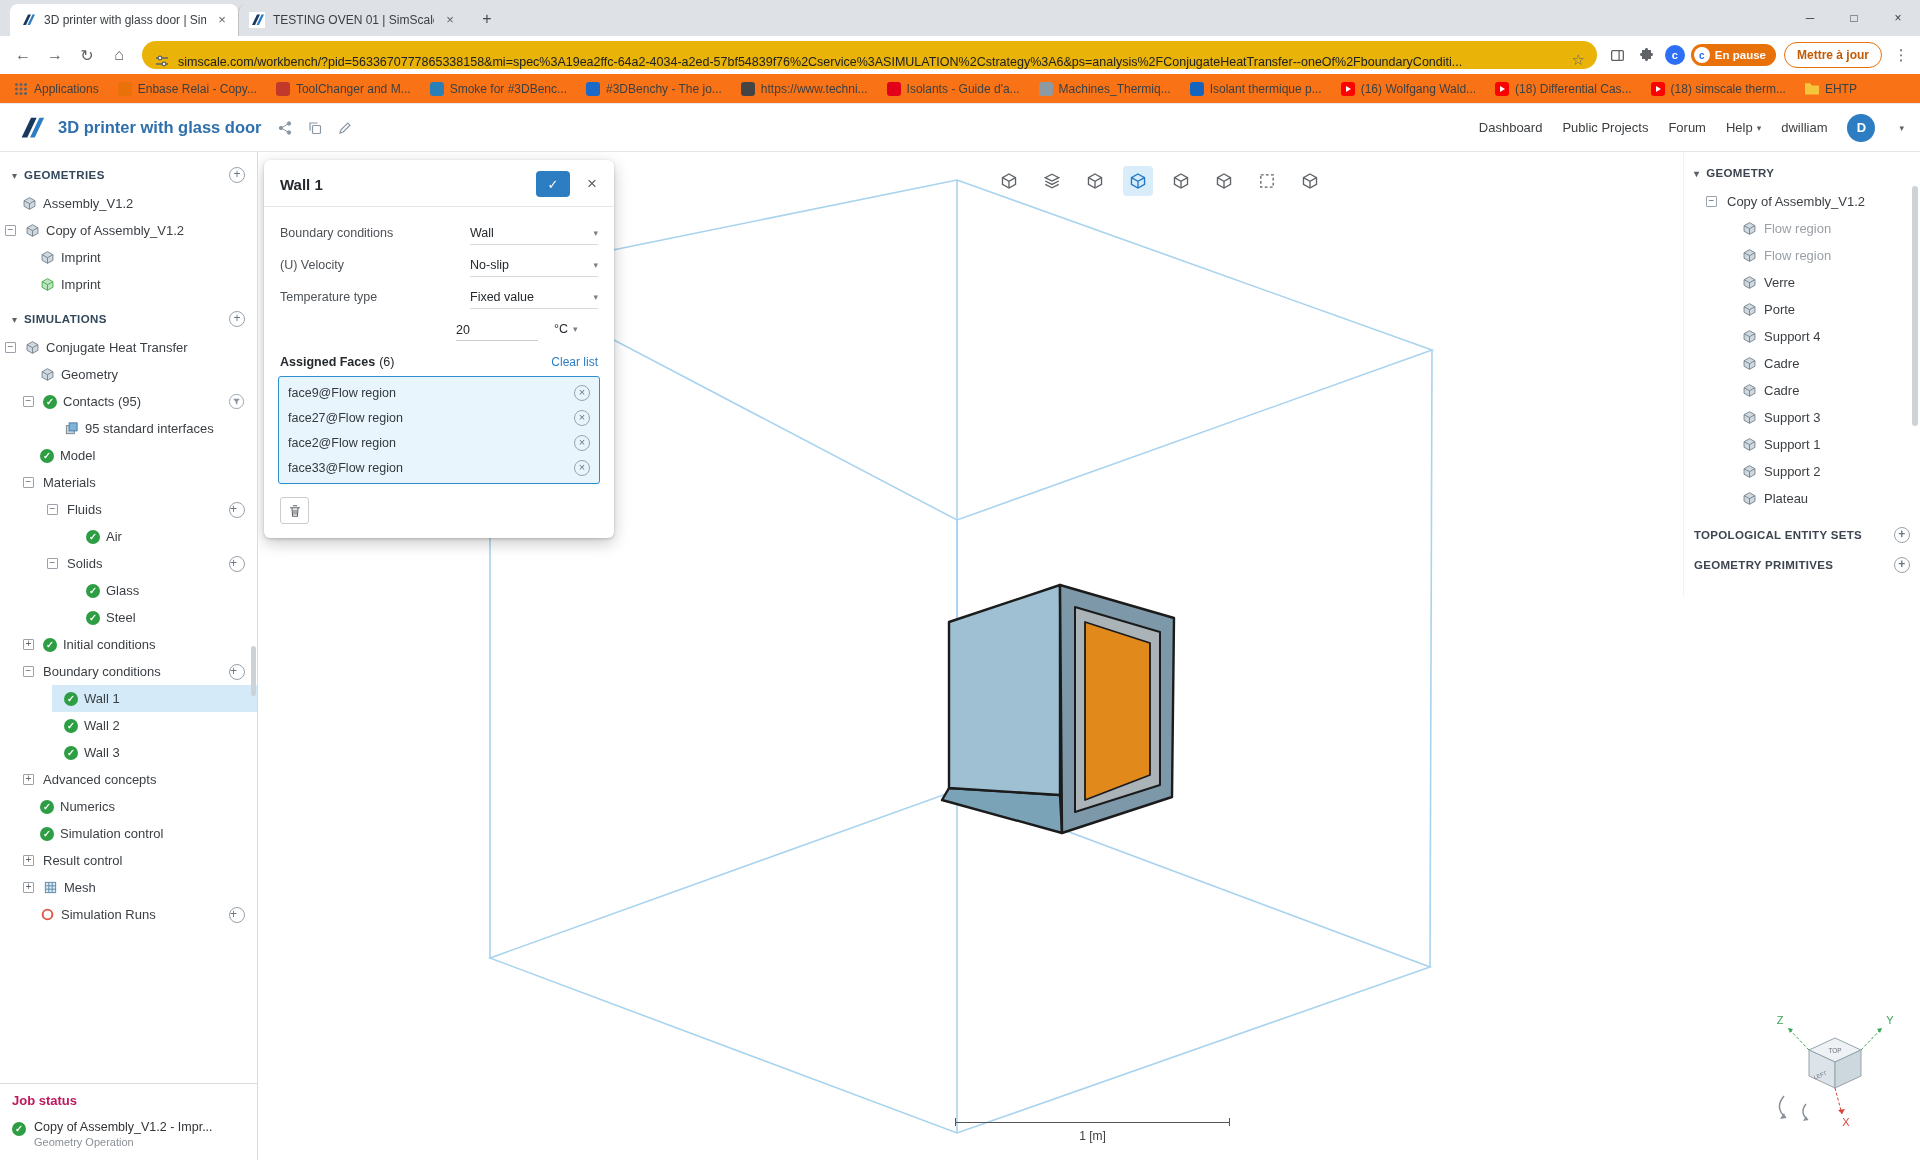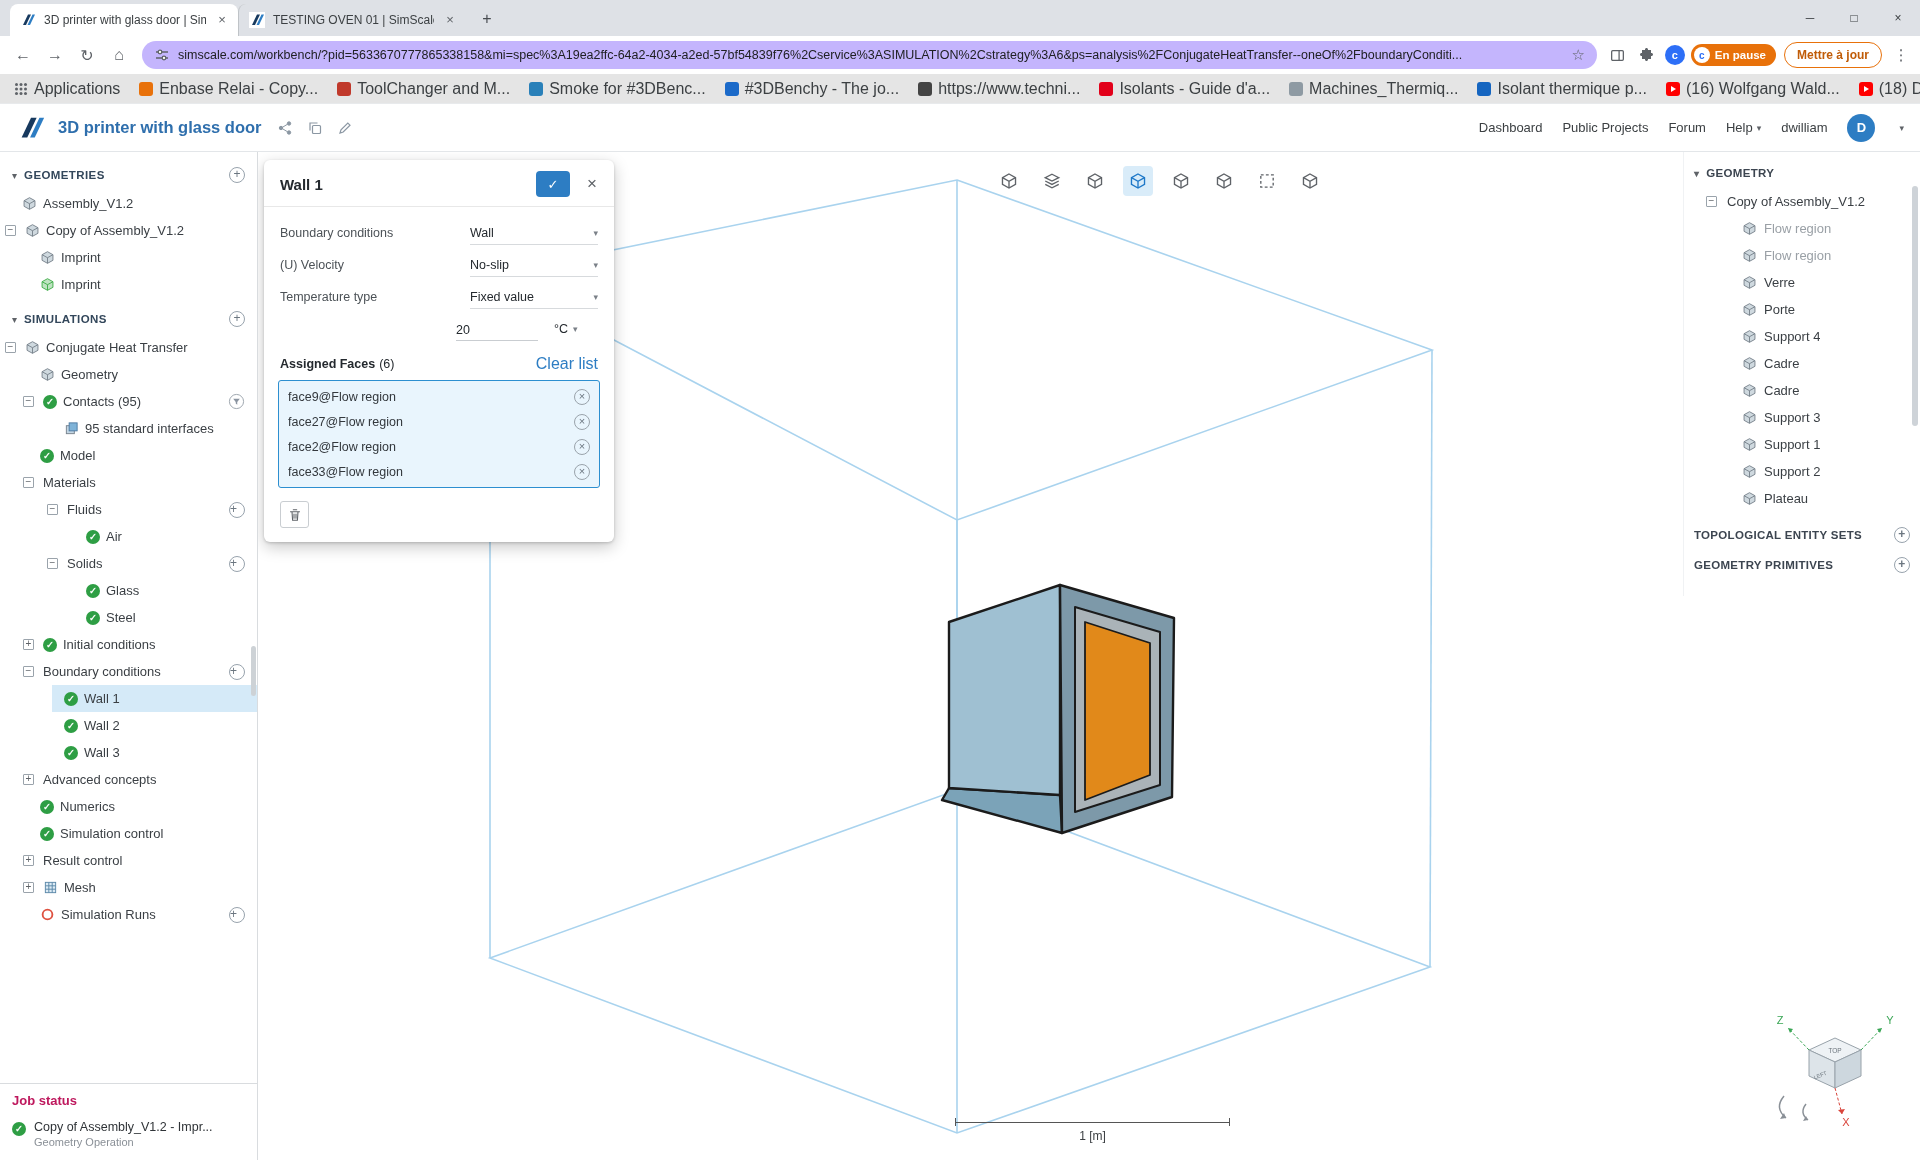--- a/index.html
+++ b/index.html
@@ -13,32 +13,32 @@
   .tab.inactive{border-left:1px solid #bfc3c7}
   .tab-title{flex:1;white-space:nowrap;overflow:hidden}
   .tab-close{width:16px;height:16px;border-radius:50%;text-align:center;line-height:15px;font-size:13px;color:#5f6368;flex:none}
   .favicon16{width:16px;height:16px;flex:none}
   .newtab{width:26px;height:26px;margin:0 0 4px 8px;font-size:16px;color:#474b50;display:flex;align-items:center;justify-content:center;border-radius:50%}
   .wincontrols{position:absolute;right:0;top:0;height:36px;display:flex}
   .wincontrols span{width:44px;display:flex;align-items:center;justify-content:center;font-size:12px;color:#3c4043}
 
   .toolbar{height:38px;display:flex;align-items:center;padding:0 8px;background:#fff;gap:2px}
   .navbtn{width:30px;height:30px;display:flex;align-items:center;justify-content:center;font-size:16px;color:#5f6368;border-radius:50%;flex:none}
-  .omnibox{flex:1;height:28px;background:#c4b5fd;border-radius:14px;display:flex;align-items:center;padding:0 12px;margin:0 6px;min-width:0}
+  .omnibox{flex:1;height:28px;background:#eab308;border-radius:14px;display:flex;align-items:flex-end;padding:0 12px;margin:0 6px;min-width:0}
   .omni-ic{flex:none;margin-right:8px;display:flex}
   .omni-url{flex:1;font-size:12.5px;color:#202124;white-space:nowrap;overflow:hidden;min-width:0}
   .omni-star{font-size:15px;color:#5f6368;margin-left:8px;flex:none}
   .tool-ic{width:26px;height:26px;display:flex;align-items:center;justify-content:center;flex:none}
   .ext-badge{width:20px;height:20px;border-radius:50%;background:#2d6ff7;color:#fff;font-size:11px;font-weight:700;display:flex;align-items:center;justify-content:center;margin:0 4px;flex:none}
   .pause-pill{height:22px;background:#e8710a;border-radius:12px;color:#fff;font-size:11.5px;display:flex;align-items:center;gap:5px;padding:0 10px 0 3px;font-weight:700;flex:none}
   .pause-pill .mini{width:16px;height:16px;border-radius:50%;background:#fff;color:#2d6ff7;font-size:10px;font-weight:700;display:flex;align-items:center;justify-content:center}
   .update-btn{height:26px;border:1.5px solid #e8710a;color:#c05c08;border-radius:14px;font-size:12px;display:flex;align-items:center;padding:0 12px;margin:0 6px;font-weight:700;background:#fff;flex:none}
   .menu-dots{width:22px;text-align:center;color:#5f6368;font-size:15px;flex:none}
 
-  .bookmarks{height:30px;background:#e5e5e5;display:flex;align-items:center;gap:19px;padding:0 14px;font-size:16px;color:#3c4043;border-bottom:1px solid #e8eaec;overflow:hidden;white-space:nowrap}
+  .bookmarks{height:30px;background:#f97316;display:flex;align-items:center;gap:19px;padding:0 14px;font-size:12px;color:#3c4043;border-bottom:1px solid #e8eaec;overflow:hidden;white-space:nowrap}
   .bm{display:flex;align-items:center;gap:6px;flex:none}
   .fav{width:14px;height:14px;border-radius:3px;position:relative;flex:none}
   .fav.yt{display:flex;align-items:center;justify-content:center}
   .fav.yt::after{content:"";border-left:5px solid #fff;border-top:3px solid transparent;border-bottom:3px solid transparent;margin-left:1px}
   .fav.folder{clip-path:polygon(0 12%,38% 12%,48% 28%,100% 28%,100% 92%,0 92%);border-radius:2px}
   .fav.apps{background:none !important}
   .fav.apps::before{content:"";position:absolute;left:1px;top:1px;width:3px;height:3px;border-radius:50%;background:#5f6368;
     box-shadow:4.5px 0 0 #5f6368,9px 0 0 #5f6368,0 4.5px 0 #5f6368,4.5px 4.5px 0 #5f6368,9px 4.5px 0 #5f6368,0 9px 0 #5f6368,4.5px 9px 0 #5f6368,9px 9px 0 #5f6368}
 
   
@@ -109,21 +109,21 @@
   .pselect{width:128px;display:flex;align-items:center;font-size:12.5px;color:#24292e;border-bottom:1px solid #d7dadd;height:24px;gap:4px}
   .pselect .val{flex:1;white-space:nowrap;overflow:hidden}
   .dd{color:#7a8087;font-size:9px;flex:none}
   .minibtn{width:25px;height:22px;border:1px solid #c9cdd1;border-radius:3px;display:flex;align-items:center;justify-content:center;color:#5f6368;font-size:13px;margin-left:8px;background:#fff}
   .spacer{flex:1}
   .tempval{width:82px;border-bottom:1px solid #c9cdd1;font-size:12.5px;height:24px;display:flex;align-items:flex-end;padding-bottom:3px;color:#24292e}
   .unitsel{width:44px;display:flex;gap:5px;align-items:center;font-size:12.5px;color:#24292e;margin-left:16px}
   .afrow{display:flex;align-items:center;margin:10px 0 7px}
   .aftitle{font-size:12.5px;font-weight:700;color:#24292e}
   .afcount{font-size:12.5px;color:#24292e;margin-left:4px}
-  .clearlist{margin-left:auto;font-size:16px;color:#2d7dc3}
+  .clearlist{margin-left:auto;font-size:12px;color:#2d7dc3}
   .facesbox{margin:0 -2px;border:1px solid #2d8fd0;background:#e9f5fd;border-radius:3px;padding:3px 0}
   .facerow{height:25px;display:flex;align-items:center;padding:0 9px;font-size:12.5px;color:#33383d}
   .facex{margin-left:auto;width:16px;height:16px;border:1px solid #9aa3ab;border-radius:50%;color:#6b7680;font-size:11px;line-height:13px;text-align:center}
   .trashrow{margin-top:13px}
   .trashbtn{width:29px;height:27px;border:1px solid #c9cdd1;border-radius:3px;display:flex;align-items:center;justify-content:center;background:#fff}
 </style>
 </head>
 <body>
 
 <svg width="0" height="0" style="position:absolute">

